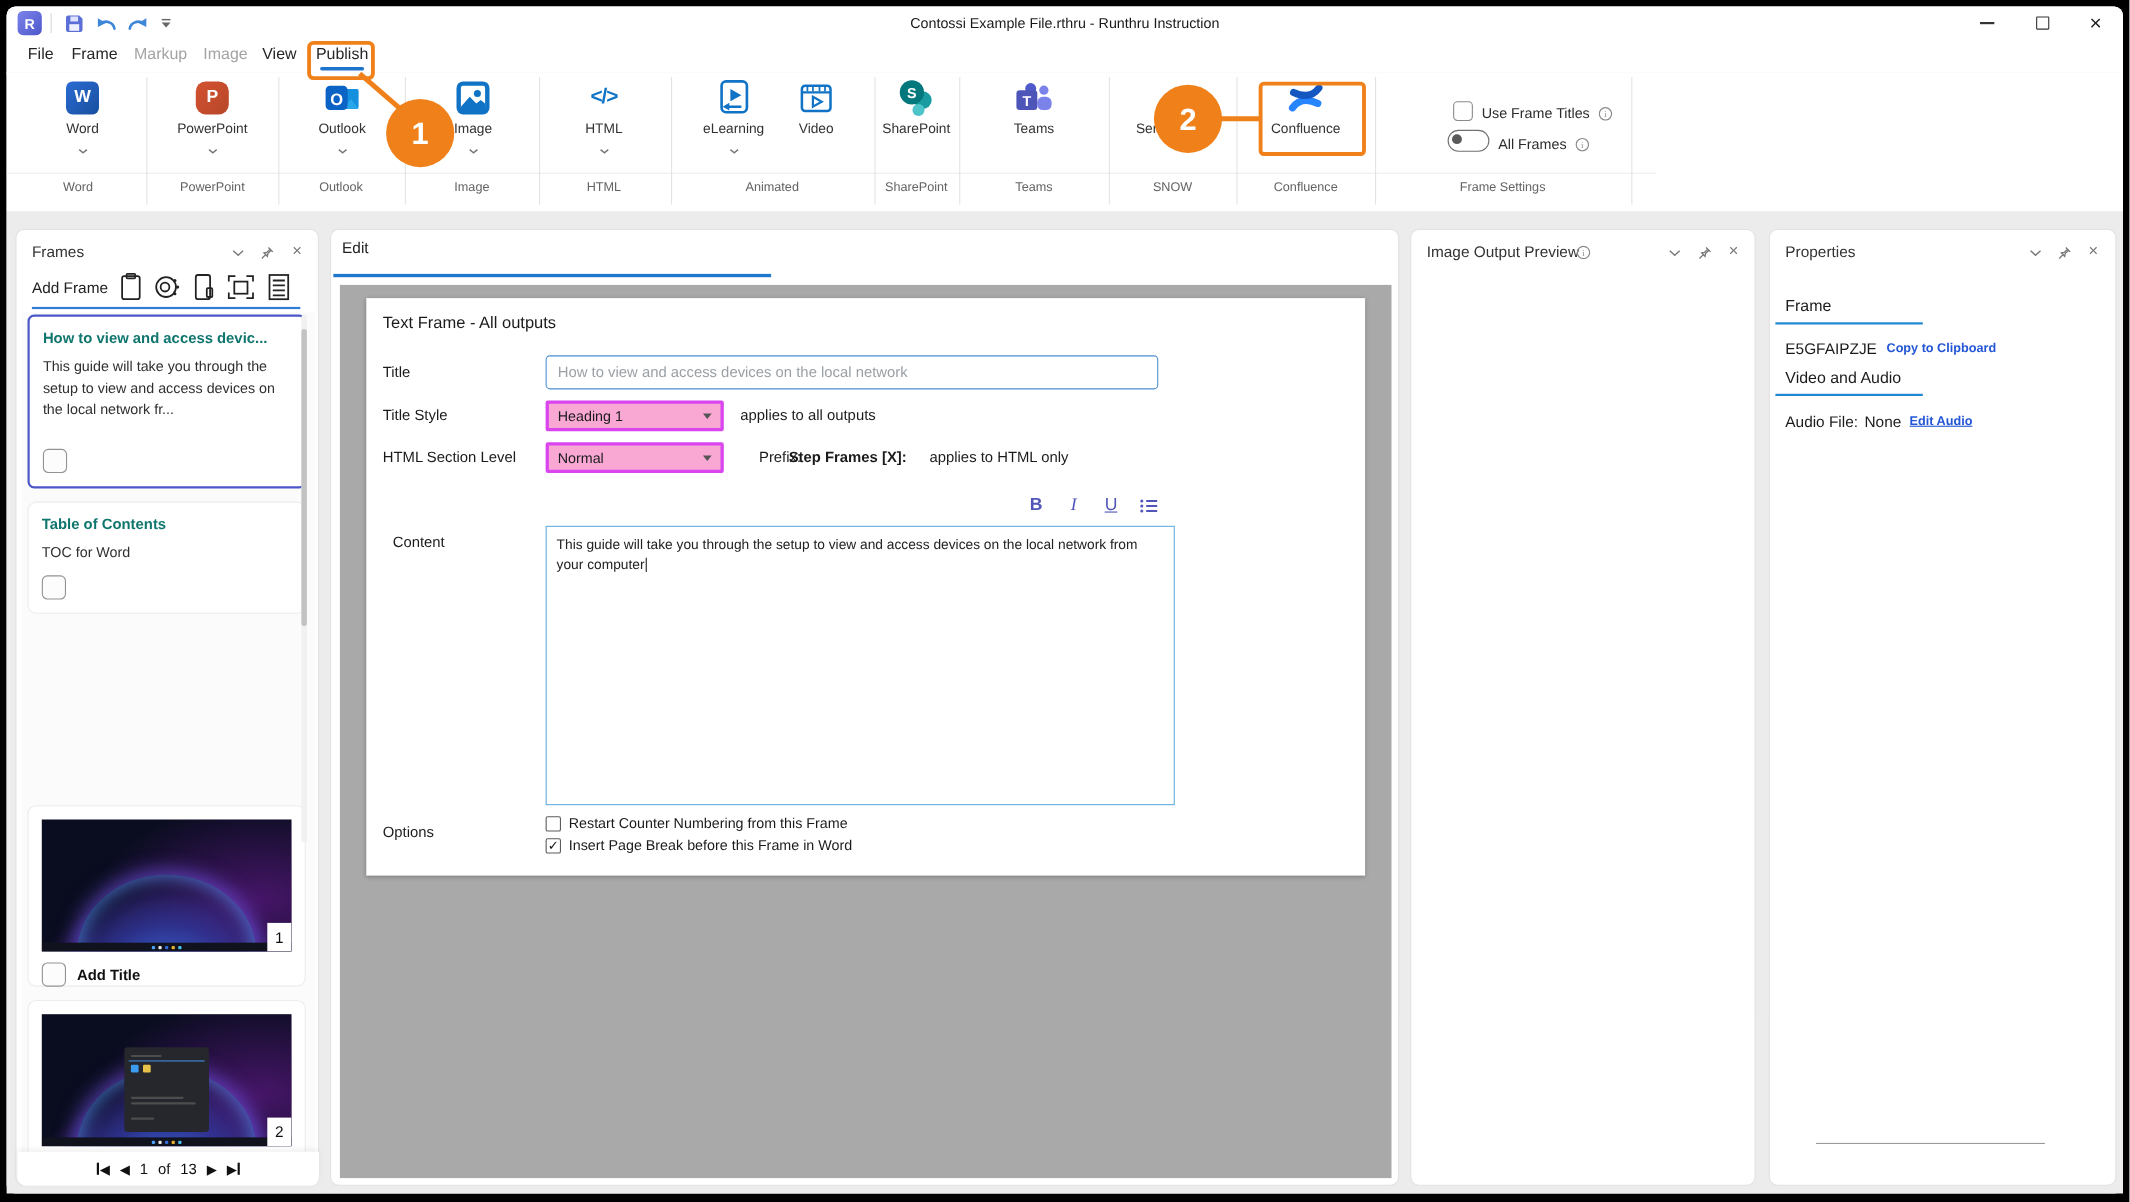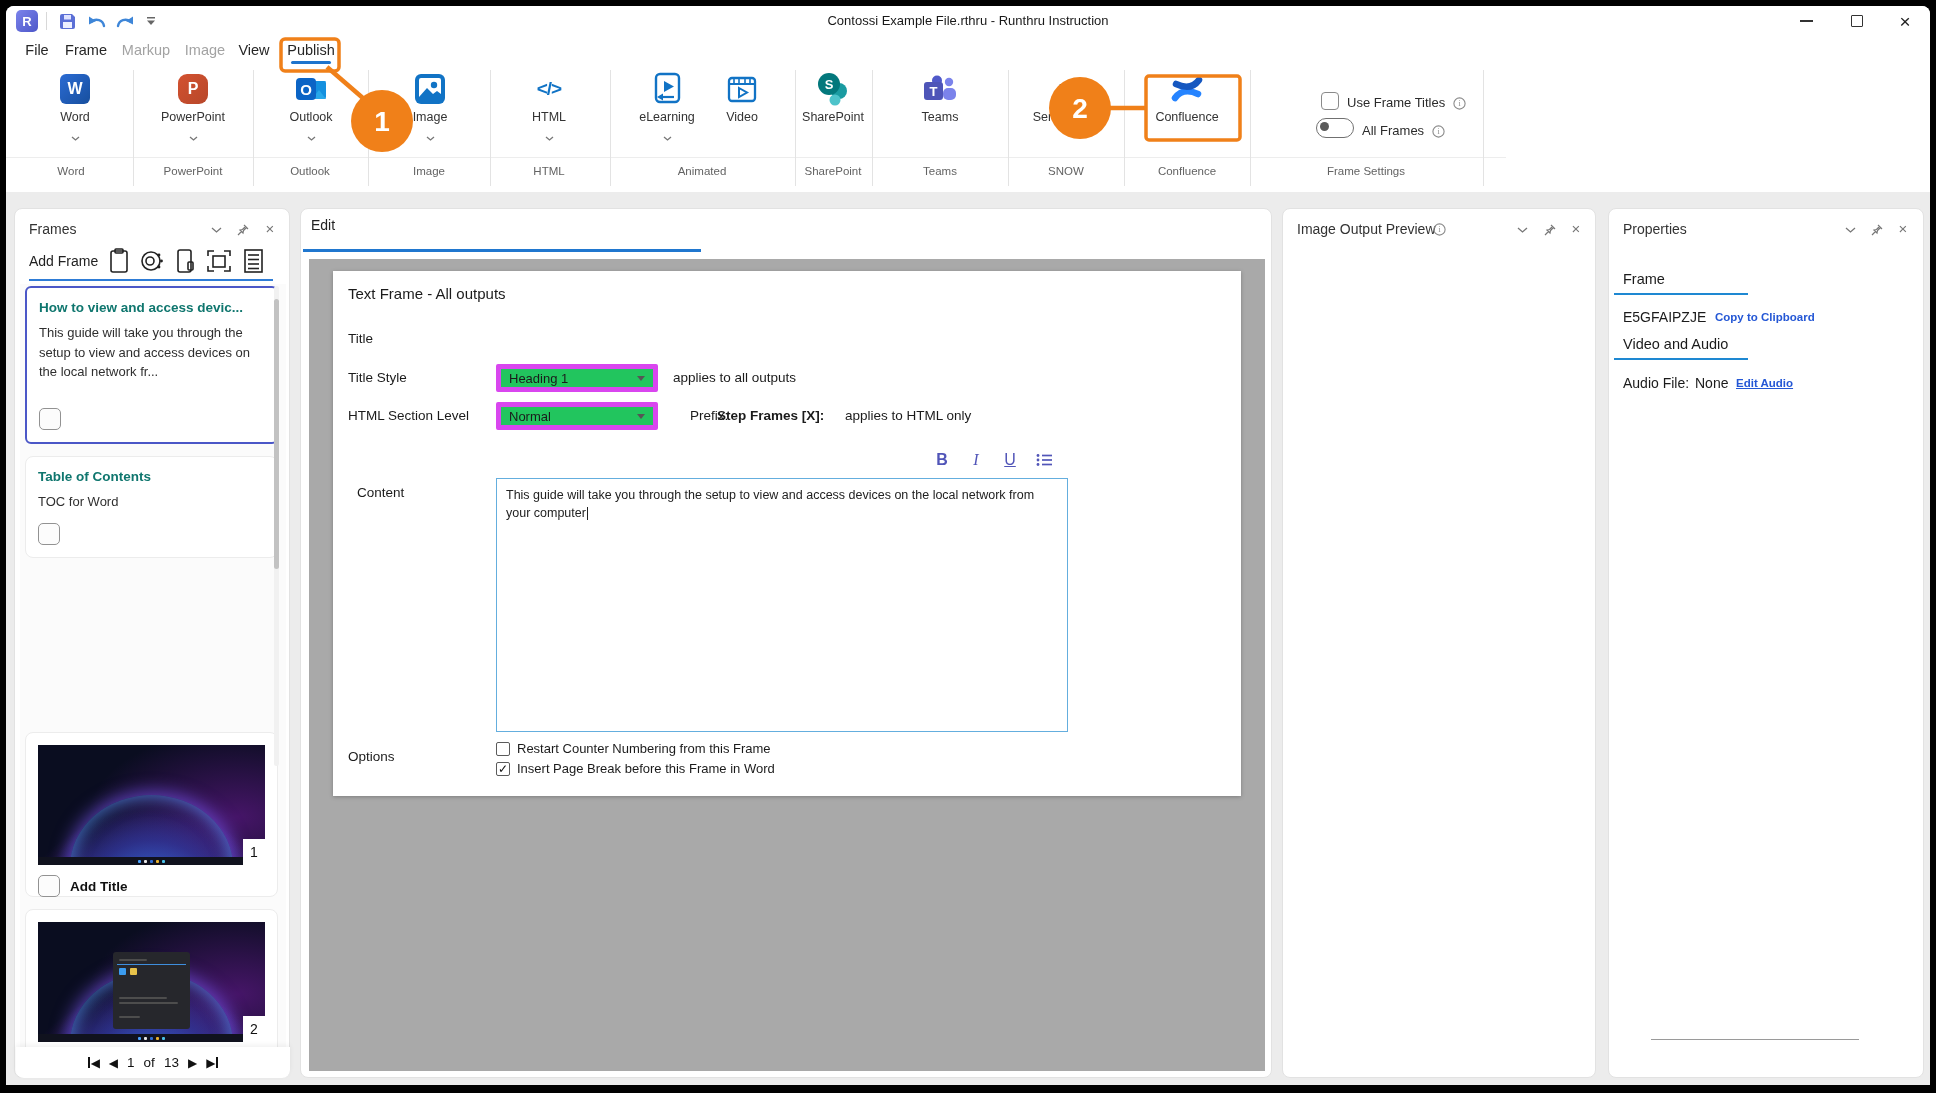--- a/index.html
+++ b/index.html
@@ -89,21 +89,21 @@
   
   .edit-panel{left:300px;top:208px;width:972px;height:870px;}
   .edit-tab{left:10px;top:8px;font-size:14px;color:#222;}
   .edit-underline{left:2px;top:40px;width:398px;height:2.5px;background:#2077cf;}
   .edit-canvas{left:8px;top:50px;width:956px;height:812px;background:#a9a9a9;}
   .form-card{left:32px;top:62px;width:908px;height:525px;background:#fff;box-shadow:0 1px 4px rgba(0,0,0,.25);}
   .form-title{left:15px;top:14px;font-size:15px;color:#1b1b1b;}
   .flabel{font-size:13.5px;color:#1b1b1b;white-space:nowrap;}
   .txt-input{left:163px;top:52px;width:557px;height:31px;border:1px solid #4f8fd0;border-radius:4px;box-sizing:border-box;padding:0 10px;font-size:13.5px;font-family:"Liberation Sans",sans-serif;color:#222;background:#fff;outline:none;}
   .txt-input::placeholder{color:#9aa0a6;}
-  .dropdown{width:162px;height:28px;background:#22c55e;border:5px solid #d946ef;border-radius:2px;box-sizing:border-box;display:flex;align-items:center;padding:0 8px;font-size:13px;color:#1b1b1b;}
+  .dropdown{width:162px;height:28px;background:#f9a8d4;border:3px solid #d946ef;border-radius:2px;box-sizing:border-box;display:flex;align-items:center;padding:0 8px;font-size:13px;color:#1b1b1b;}
   .dd-arrow{margin-left:auto;width:0;height:0;border-left:4px solid transparent;border-right:4px solid transparent;border-top:5px solid #555;}
   .note{font-size:13.5px;color:#1b1b1b;white-space:nowrap;}
   .fmt-btn{width:26px;height:22px;display:flex;align-items:center;justify-content:center;color:#5155b8;font-size:16px;}
   .content-box{left:163px;top:207px;width:572px;height:254px;border:1px solid #64aede;box-sizing:border-box;padding:7px 9px;font-size:12.5px;color:#222;line-height:1.45;background:#fff;}
   .caret{display:inline-block;width:1px;height:13px;background:#222;vertical-align:text-bottom;margin-left:1px;}
   .opt-row{display:flex;align-items:center;gap:7px;font-size:13px;color:#1b1b1b;white-space:nowrap;}
   .win-check{width:14px;height:14px;border:1.2px solid #5b5b5b;border-radius:2px;background:#fff;box-sizing:border-box;display:flex;align-items:center;justify-content:center;font-size:12px;color:#111;line-height:12px;flex:0 0 auto;}
 
   
   .preview-panel{left:1282px;top:208px;width:314px;height:870px;}
@@ -471,20 +471,21 @@
   </div>
 
   <div class="abs panel edit-panel">
     <div class="abs edit-tab">Edit</div>
     <div class="abs edit-underline"></div>
     <div class="abs edit-canvas"></div>
     <div class="abs form-card">
       <div class="abs form-title">Text Frame - All outputs</div>
 
       <div class="abs flabel" style="left:15px;top:60px;">Title</div>
+      <input class="abs txt-input" placeholder="How to view and access devices on the local network" style="">
 
       <div class="abs flabel" style="left:15px;top:99px;">Title Style</div>
       <div class="abs dropdown" style="left:163px;top:93px;">
         <span>Heading 1</span>
           <span class="dd-arrow"></span>
       </div>
       <div class="abs note" style="left:340px;top:99px;">applies to all outputs</div>
 
       <div class="abs flabel" style="left:15px;top:137px;">HTML Section Level</div>
       <div class="abs dropdown" style="left:163px;top:131px;">

